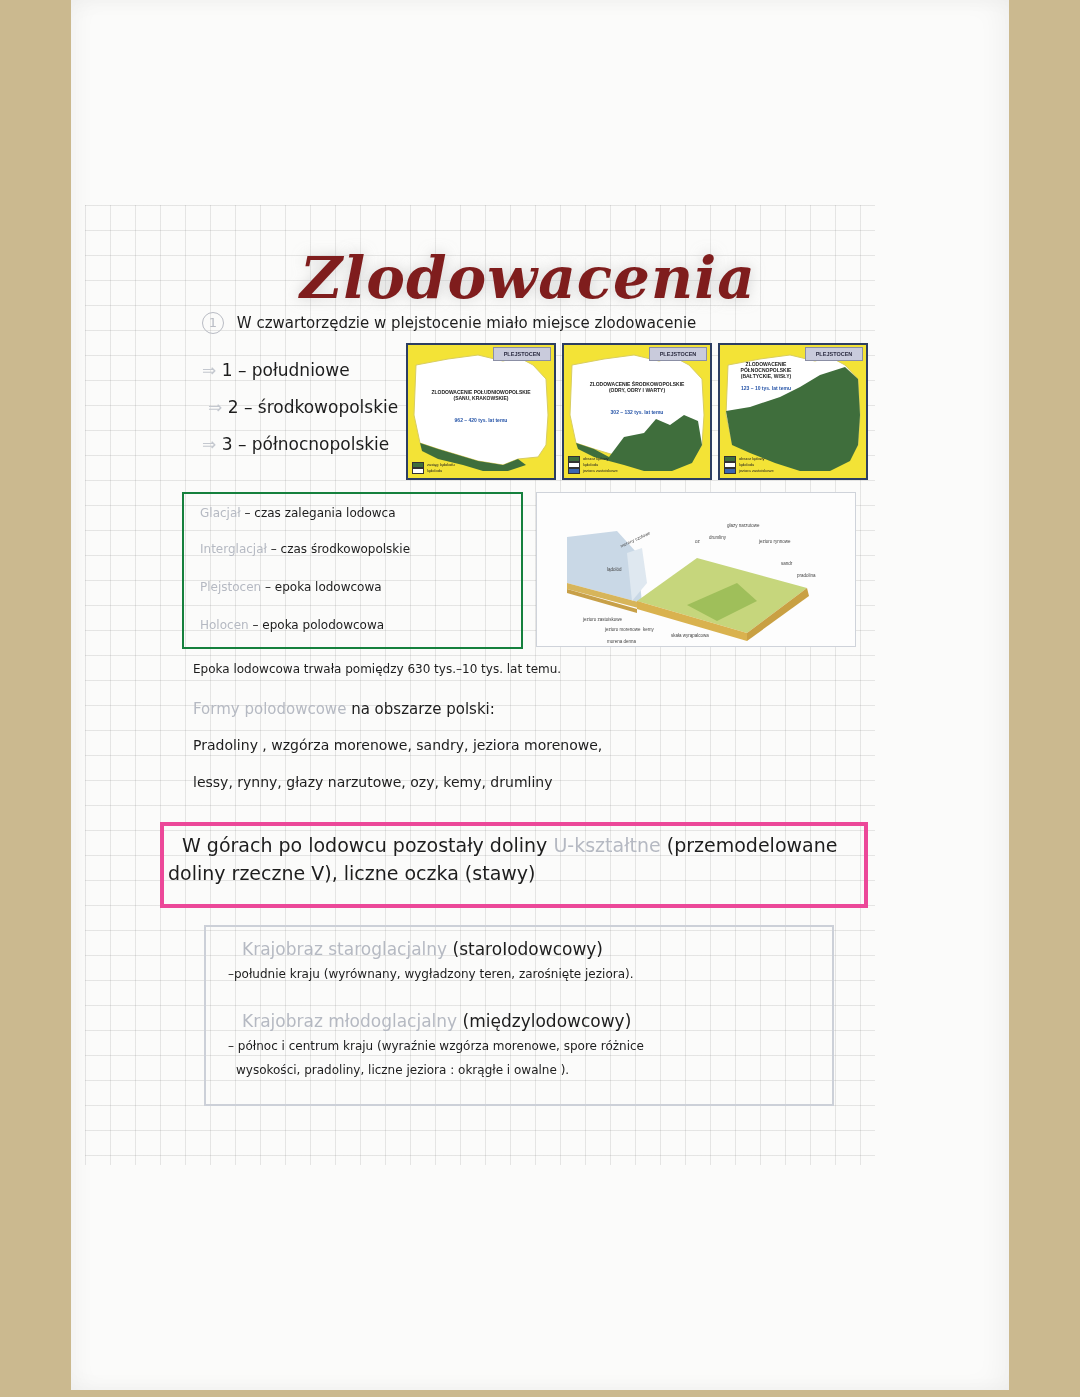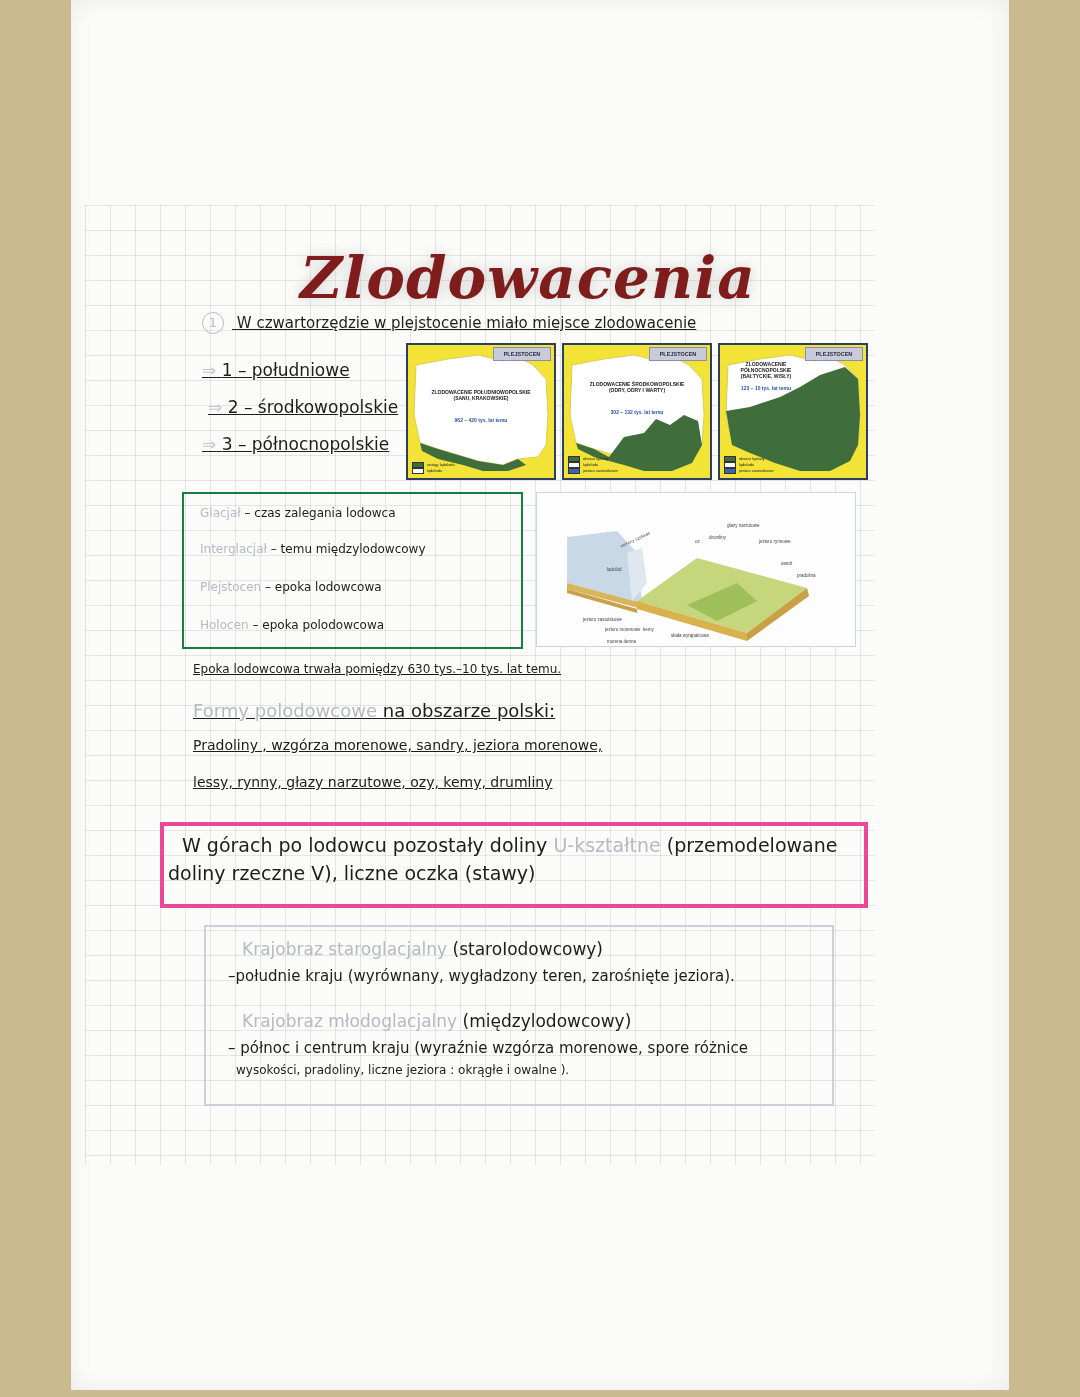--- a/index.html
+++ b/index.html
@@ -20,21 +20,21 @@
       linear-gradient(to bottom, rgba(150,150,150,0.22) 1px, transparent 1px);
     background-size:25px 25px;
   }
   .title {
     position:absolute; left:300px; top:200px; width:400px; text-align:center;
     font-family:"DejaVu Serif", serif; font-style:italic; font-weight:bold;
     font-size:58px; color:#7f1d1d; letter-spacing:1px;
     text-shadow: 0 0 14px rgba(180,180,180,0.6);
     margin-top: 44px;
   }
-  .hand { font-family:"DejaVu Sans", sans-serif; color:#1d1d1d;text-decoration:underline; }
+  .hand { font-family:"DejaVu Sans", sans-serif; color:#1d1d1d; }
   .light { color:#b5b9c2; }
   .arrow { color:#c4c8cf; }
 
   .intro { position:absolute; left:202px; top:312px; font-size:15px; white-space:nowrap; }
   .circle-num {
     display:inline-block; width:20px; height:20px; border:1.5px solid #b9bcc4; border-radius:50%;
     text-align:center; line-height:20px; font-size:13px; color:#b9bcc4; margin-right:8px; vertical-align:middle;
   }
   .glac-list { position:absolute; left:202px; top:352px; }
   .glac-list .item { font-size:17px; height:37px; line-height:37px; white-space:nowrap; }
@@ -60,35 +60,35 @@
   .defs-box {
     position:absolute; left:182px; top:492px; width:337px; height:153px; border:2px solid #15803d;
   }
   .defs-box .row { position:absolute; left:16px; font-size:12px; white-space:nowrap; }
   .diagram-box {
     position:absolute; left:536px; top:492px; width:318px; height:153px; border:1.5px solid #cfd3da; background:#fdfdfd; overflow:hidden;
   }
   .diagram-box .lbl { position:absolute; font-size:4.5px; color:#444; white-space:nowrap; }
 
   .para1 { position:absolute; left:193px; top:662px; font-size:12px; white-space:nowrap; }
-  .para2 { position:absolute; left:193px; top:700px; font-size:18px; white-space:nowrap; }
+  .para2 { position:absolute; left:193px; top:700px; font-size:15px; white-space:nowrap; }
   .para3 { position:absolute; left:193px; top:737px; font-size:14px; white-space:nowrap; }
   .para4 { position:absolute; left:193px; top:774px; font-size:14px; white-space:nowrap; }
 
   .mount-box {
     position:absolute; left:160px; top:822px; width:700px; height:78px; border:4px solid #ec4899;
   }
   .mount-box .l1 { position:absolute; left:18px; top:8px; font-size:19px; white-space:nowrap; }
   .mount-box .l2 { position:absolute; left:4px; top:36px; font-size:19px; white-space:nowrap; }
 
   .land-box {
     position:absolute; left:204px; top:925px; width:626px; height:177px; border:2px solid #ccd0d8;
   }
   .land-box .h { position:absolute; font-size:17px; white-space:nowrap; }
-  .land-box .t { position:absolute; font-size:15px; white-space:nowrap; }
+  .land-box .t { position:absolute; font-size:12px; white-space:nowrap; }
   .land-box .s { position:absolute; font-size:12px; white-space:nowrap; }
 </style>
 </head>
 <body>
 
 <div class="paper"></div>
 <div class="grid"></div>
 
 <div class="title">Zlodowacenia</div>
 
@@ -159,21 +159,21 @@
   </div>
 </div>
 
 <div class="defs-box hand">
   <div class="row" style="top:12px">
     <span class="light">Glacjał</span>
     <span>– czas zalegania lodowca</span>
   </div>
   <div class="row" style="top:48px">
     <span class="light">Interglacjał</span>
-    <span>– temu międzylodowcowy</span>
+    <span>– czas środkowopolskie</span>
   </div>
   <div class="row" style="top:86px">
     <span class="light">Plejstocen</span>
     <span>– epoka lodowcowa</span>
   </div>
   <div class="row" style="top:124px">
     <span class="light">Holocen</span>
     <span>– epoka polodowcowa</span>
   </div>
 </div>

